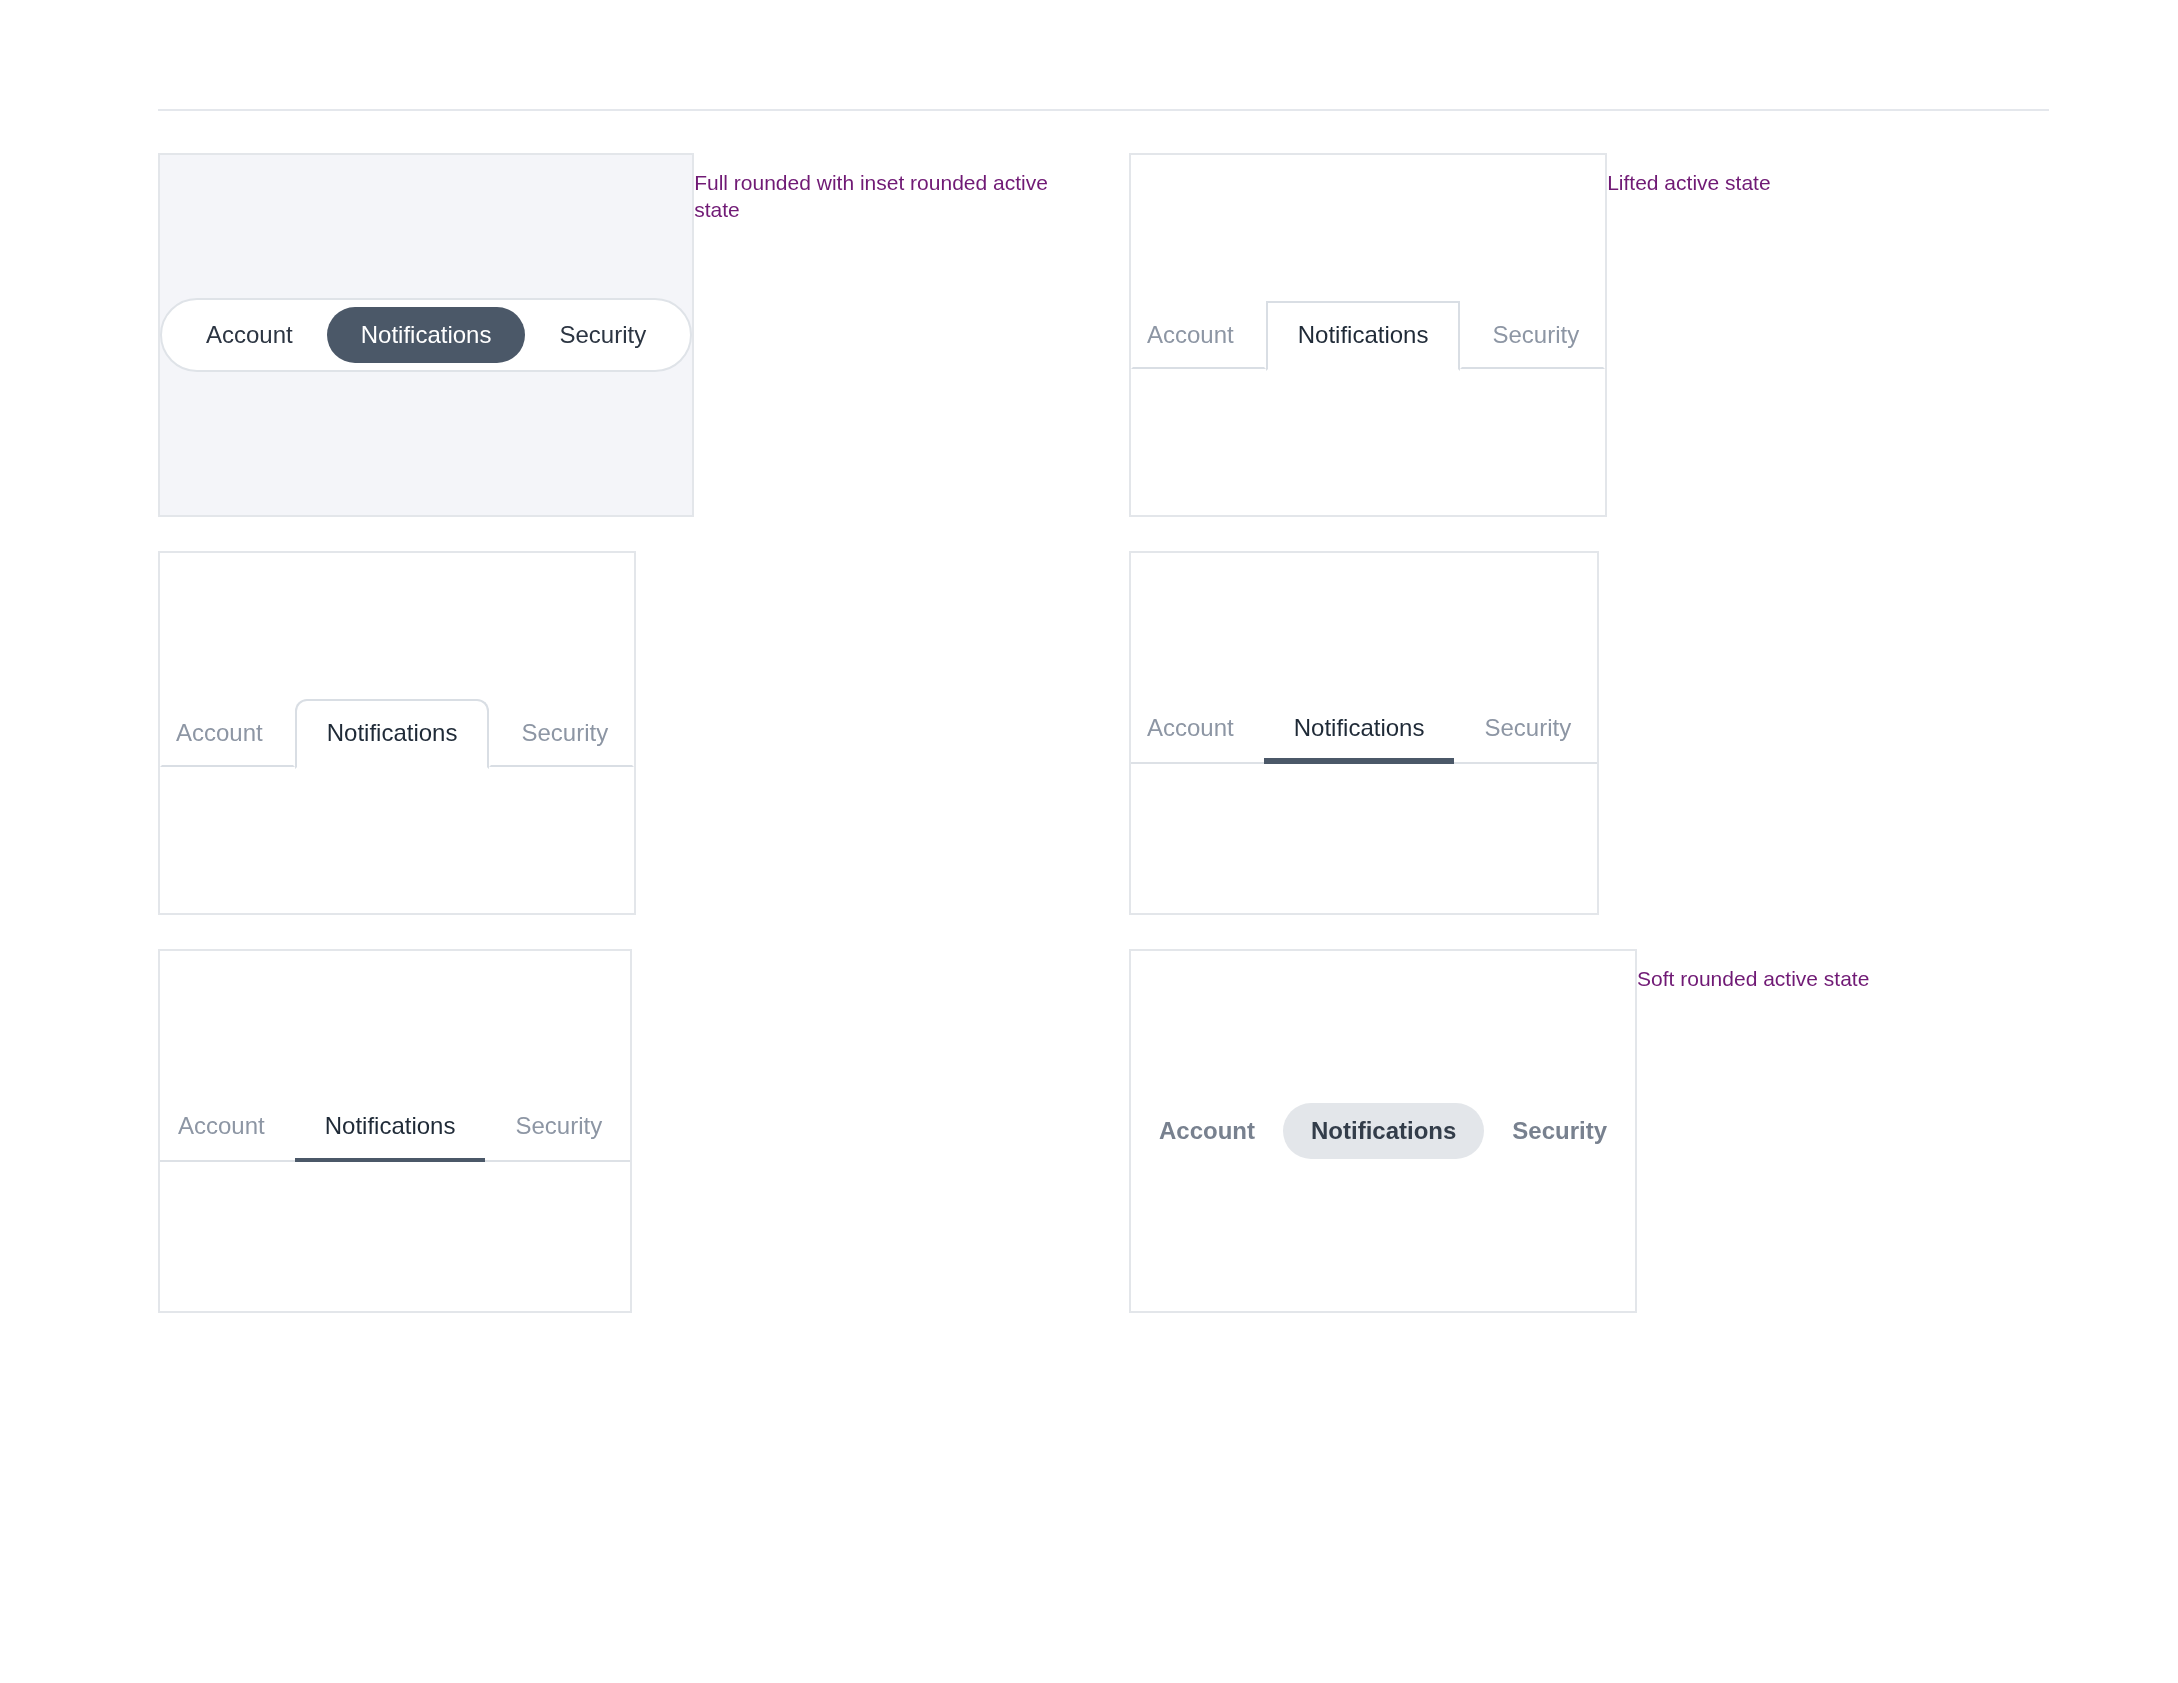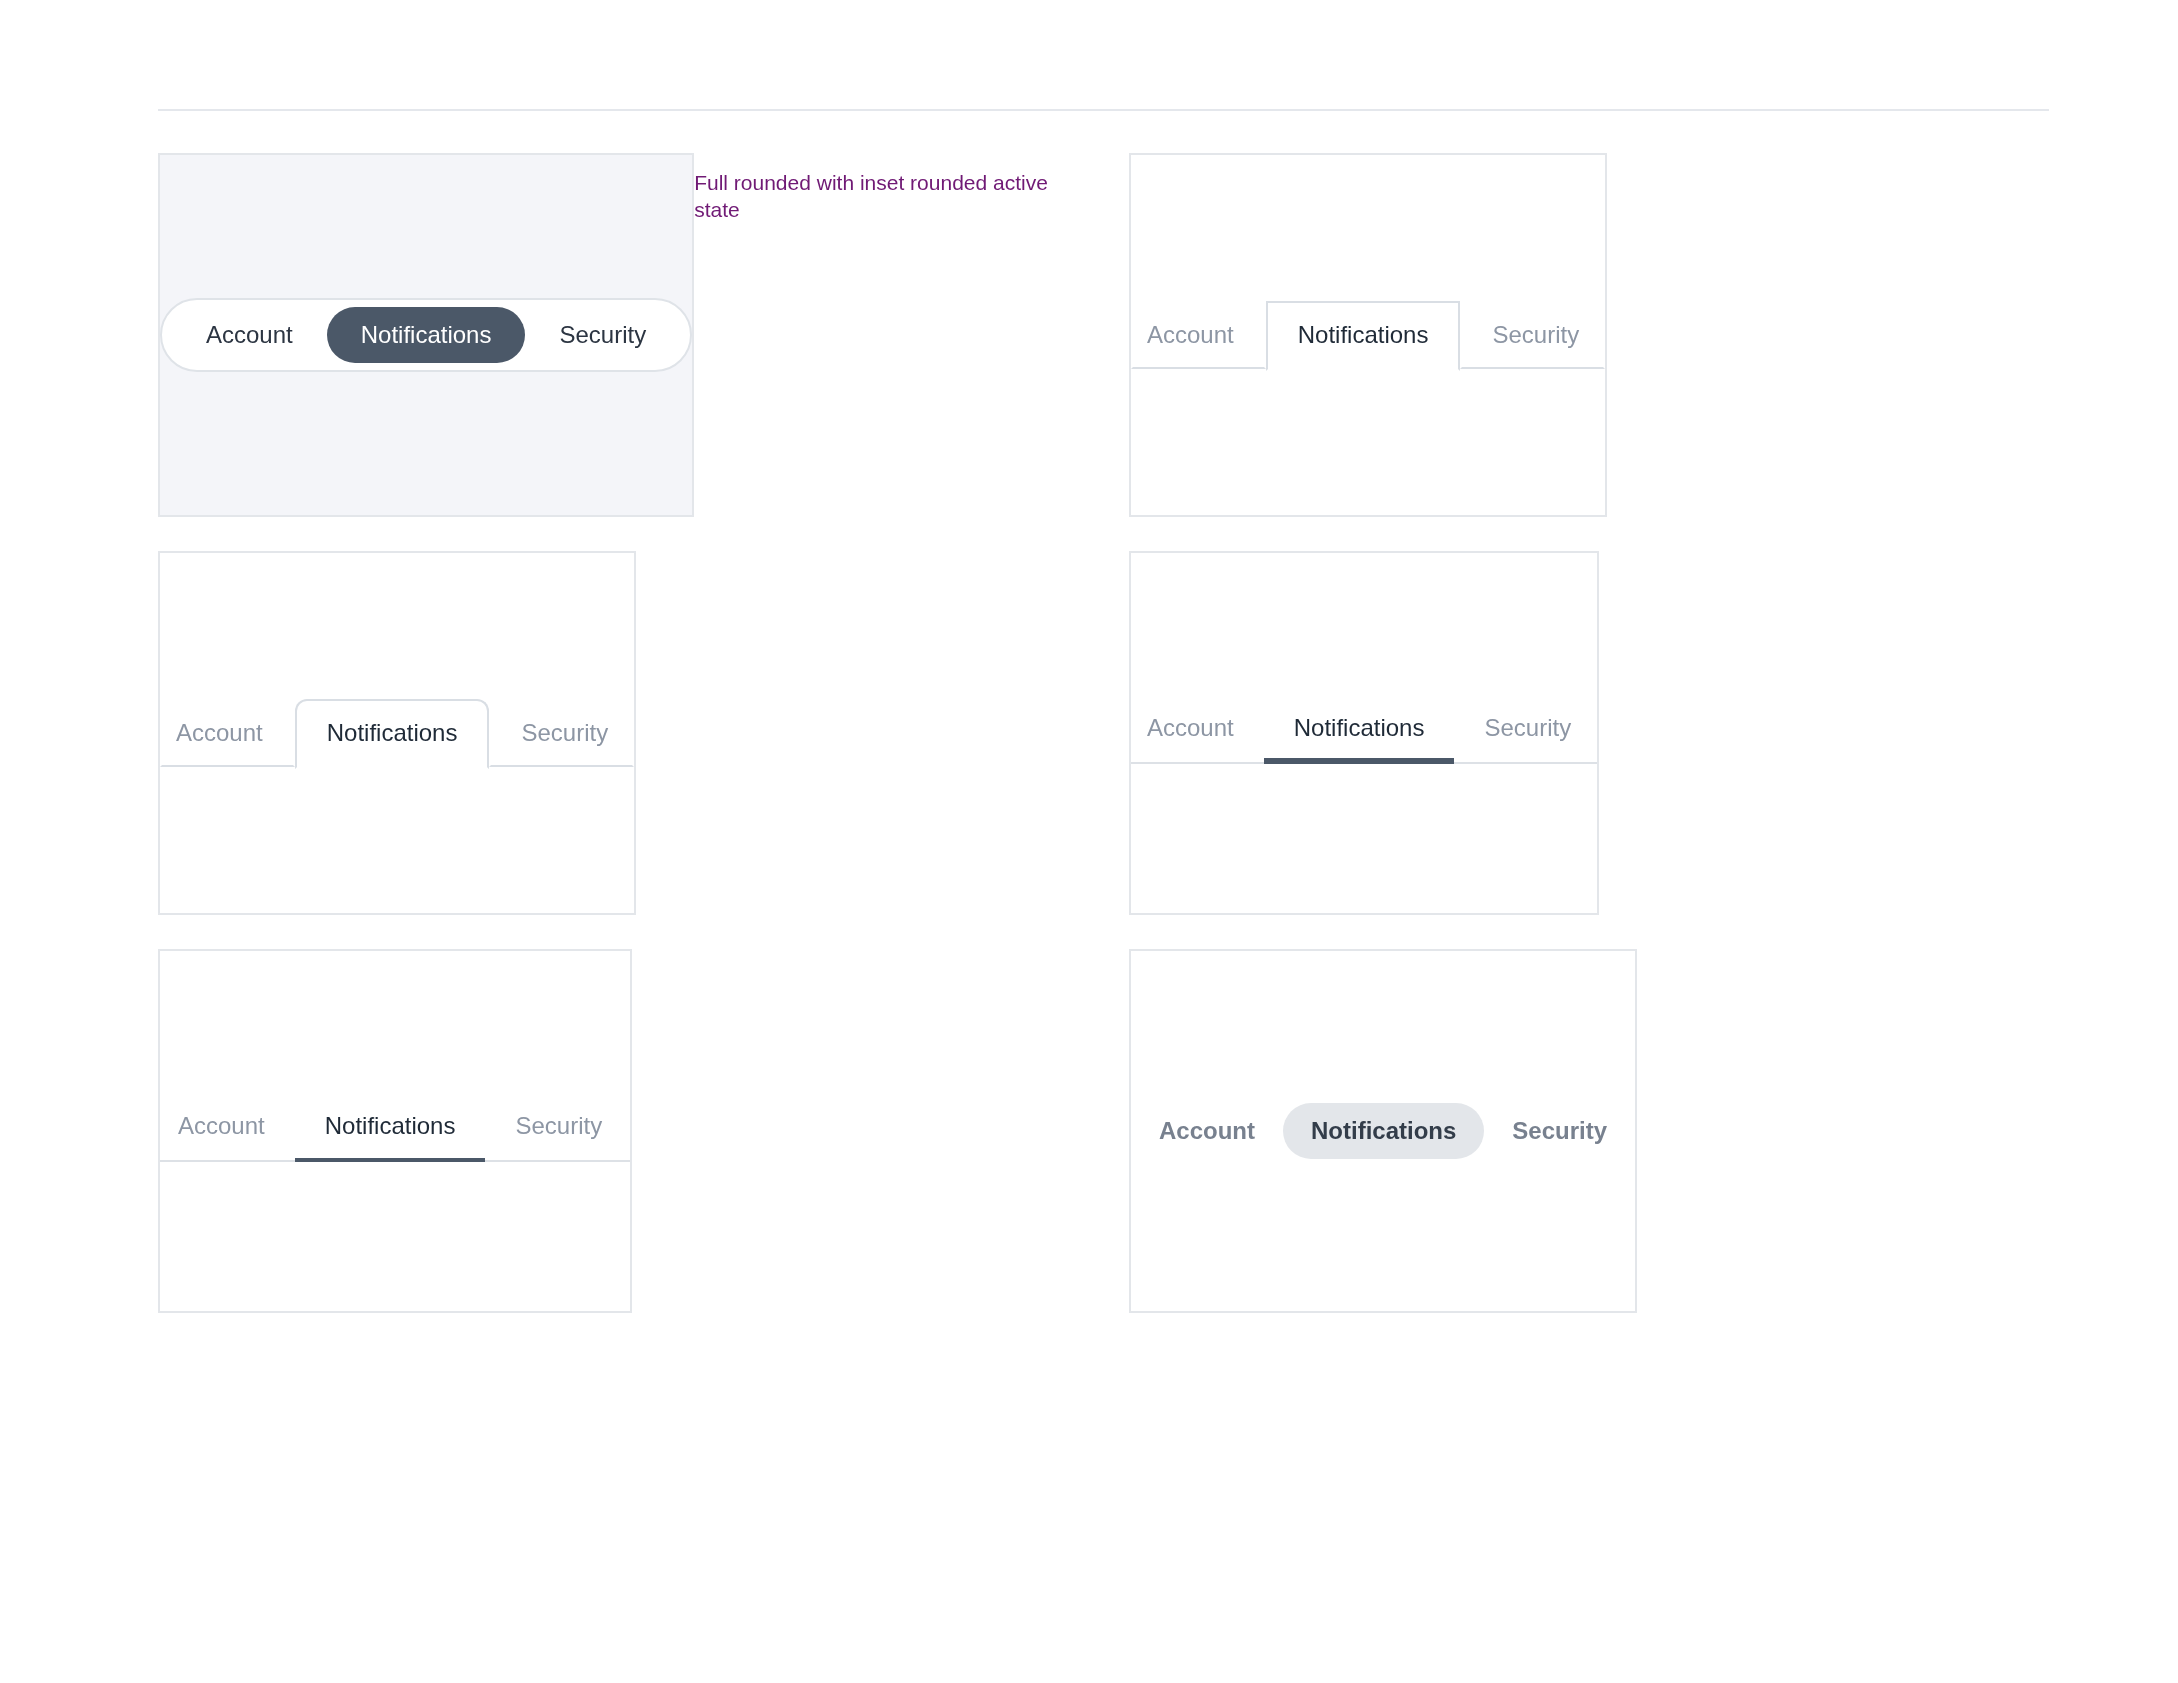--- a/index.html
+++ b/index.html
@@ -222,20 +222,21 @@
     </div>
 
     <div class="cell">
       <div class="demo-panel">
         <div class="tabset v-lifted">
           <div class="tab edge-left">Account</div>
           <div class="tab active">Notifications</div>
           <div class="tab edge-right">Security</div>
         </div>
       </div>
+      <div class="caption">Lifted active state</div>
     </div>
 
     <div class="cell">
       <div class="demo-panel">
         <div class="tabset v-lifted-round">
           <div class="tab edge-left">Account</div>
           <div class="tab active">Notifications</div>
           <div class="tab edge-right">Security</div>
         </div>
       </div>
@@ -262,17 +263,18 @@
     </div>
 
     <div class="cell">
       <div class="demo-panel">
         <div class="tabset v-soft">
           <div class="tab">Account</div>
           <div class="tab active">Notifications</div>
           <div class="tab">Security</div>
         </div>
       </div>
+      <div class="caption">Soft rounded active state</div>
     </div>
 
   </div>
 </div>
 
 
 </body></html>

